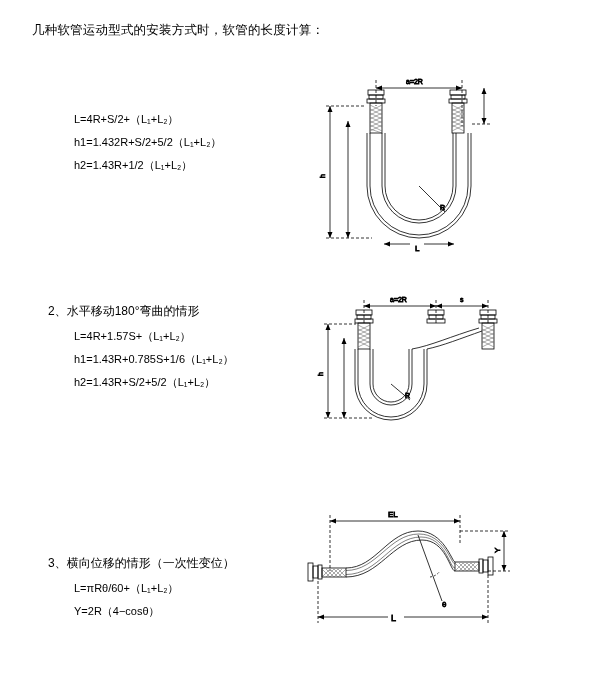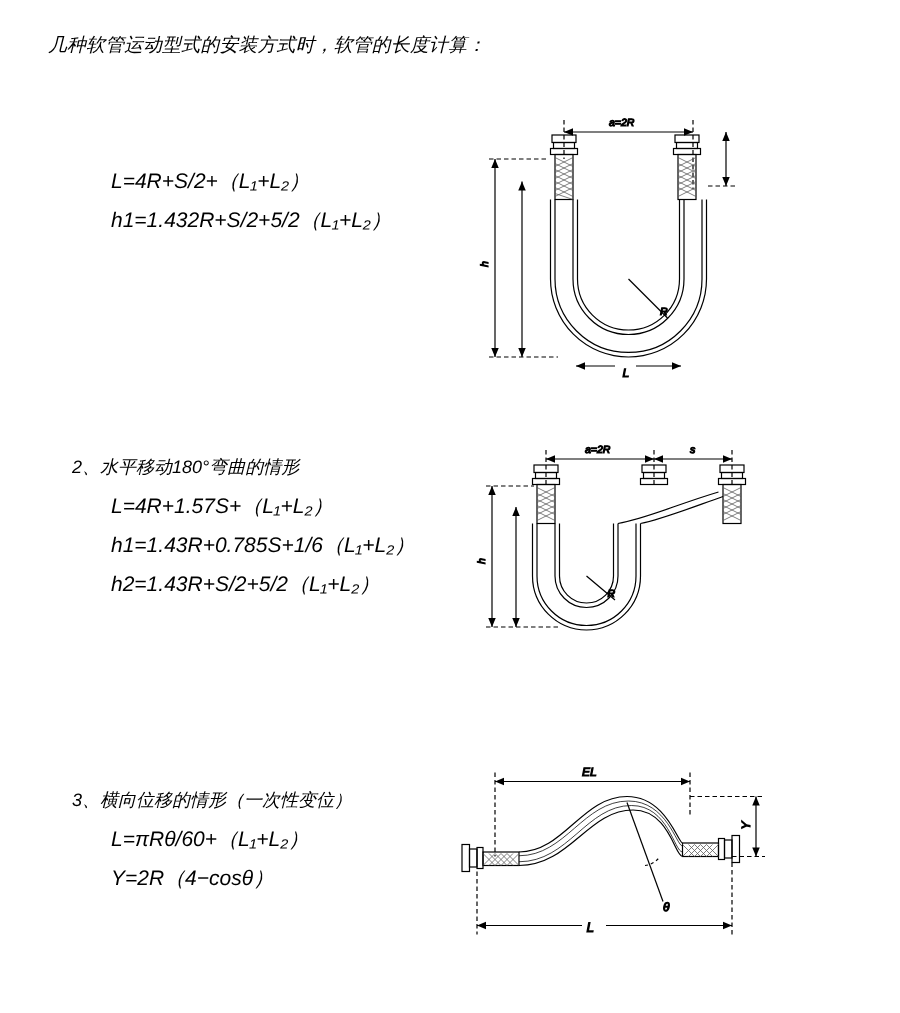--- a/index.html
+++ b/index.html
@@ -12,65 +12,65 @@
     height: 675px;
     position: relative;
     font-family: "Liberation Sans", sans-serif;
     color: #000000;
     overflow: hidden;
   }
   .page {
     position: relative;
     width: 520px;
     height: 675px;
-    font-style: italic;
   }
   .heading {
     position: absolute;
     left: 32px;
     top: 22px;
     font-size: 12.5px;
     letter-spacing: 0.2px;
     white-space: nowrap;
   }
   .section {
     position: absolute;
   }
   .sec-title {
     font-size: 12px;
     white-space: nowrap;
     margin-bottom: 9px;
   }
   .formula {
-    font-size: 14px;
+    font-size: 11px;
     white-space: nowrap;
     margin-left: 26px;
     margin-bottom: 8px;
   }
   .fig {
     position: absolute;
   }
   .fig svg { display: block; }
   .sec1 { left: 48px; top: 112px; }
   .sec2 { left: 48px; top: 303px; }
-  .sec3 { left: 48px; top: 525px; }
+  .sec3 { left: 48px; top: 555px; }
   .fig1 { left: 312px; top: 66px; }
   .fig2 { left: 312px; top: 288px; }
   .fig3 { left: 292px; top: 505px; }
 </style>
 </head>
 <body>
 
 <div class="page">
 
   <div class="heading">几种软管运动型式的安装方式时，软管的长度计算：</div>
 
   <div class="section sec1">
     <div class="formula">L=4R+S/2+（L₁+L₂）</div>
     <div class="formula">h1=1.432R+S/2+5/2（L₁+L₂）</div>
+    <div class="formula">h2=1.43R+1/2（L₁+L₂）</div>
   </div>
 
   <div class="fig fig1">
     <svg width="200" height="210" viewBox="0 0 200 210" xmlns="http://www.w3.org/2000/svg">
       <g stroke="#000" fill="none" stroke-width="0.8">
 
         <line x1="64" y1="22" x2="150" y2="22"></line>
         <path d="M64 22 l6 -2.5 v5 z" fill="#000" stroke="none"></path>
         <path d="M150 22 l-6 -2.5 v5 z" fill="#000" stroke="none"></path>
         <line x1="64" y1="14" x2="64" y2="40" stroke-dasharray="3,2"></line>

